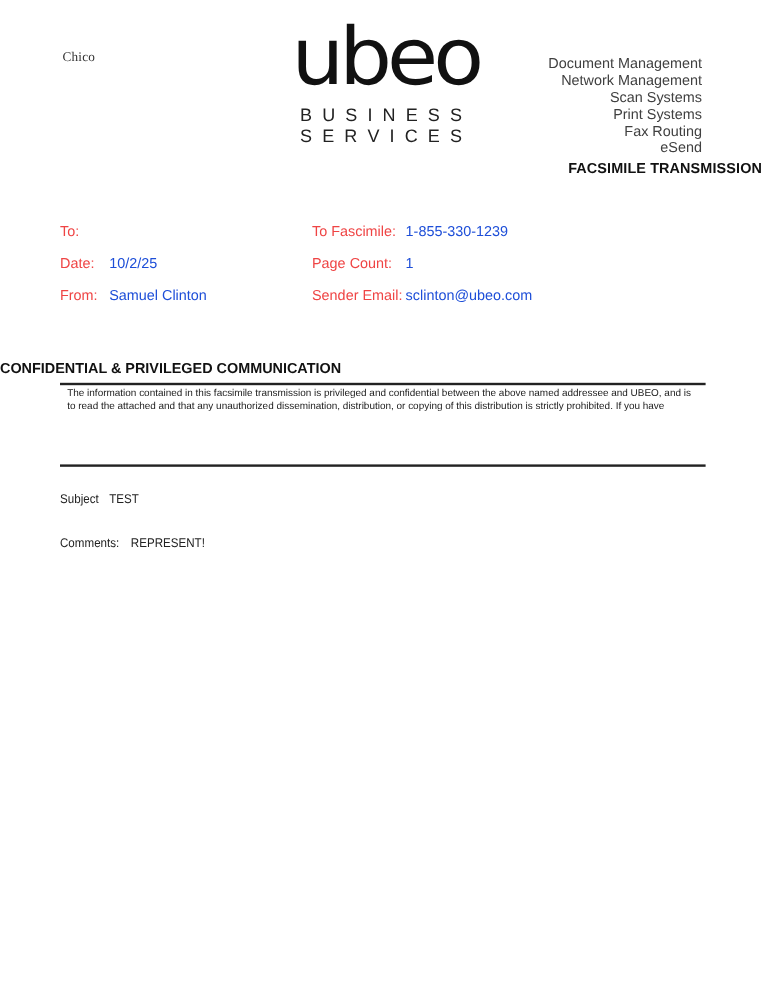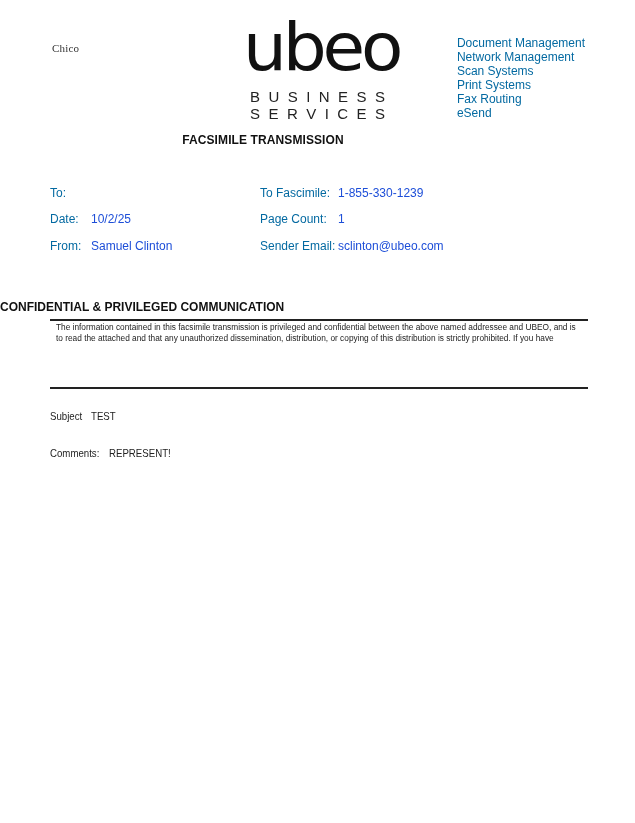--- a/index.html
+++ b/index.html
@@ -46,40 +46,41 @@
       font-size: 15px;
       line-height: 16px;
       color: #222222;
       font-weight: 400;
     }
     .logo-sub span { display: inline-block; }
     .logo-business { top: 89px; }
     .logo-services { top: 106px; }
 
     .doc-title {
-      left: 0; width: 526px; top: 133px;
-      text-align: center;
+      left: 0; width: 635px; top: 133px;
+      text-align: right;
       font-size: 12px;
       font-weight: 700;
       letter-spacing: 0.1px;
     }
 
     .services {
-      right: 50px; top: 36px;
+      right: 50px; top: 46px;
+      text-align: right;
       font-size: 12px;
       line-height: 14px;
-      color: #0369a1;
+      color: #404040;
     }
     .services div { white-space: nowrap; }
 
     .field-label, .field-value {
       font-size: 12px;
       white-space: nowrap;
     }
-    .field-label { color: #0369a1; }
+    .field-label { color: #ef4444; }
     .field-value { color: #1d4ed8; }
 
     .conf-title {
       left: 0; width: 635px; top: 300px;
       text-align: left;
       font-size: 12px;
       font-weight: 700;
     }
     .rule {
       left: 50px; width: 538px;

